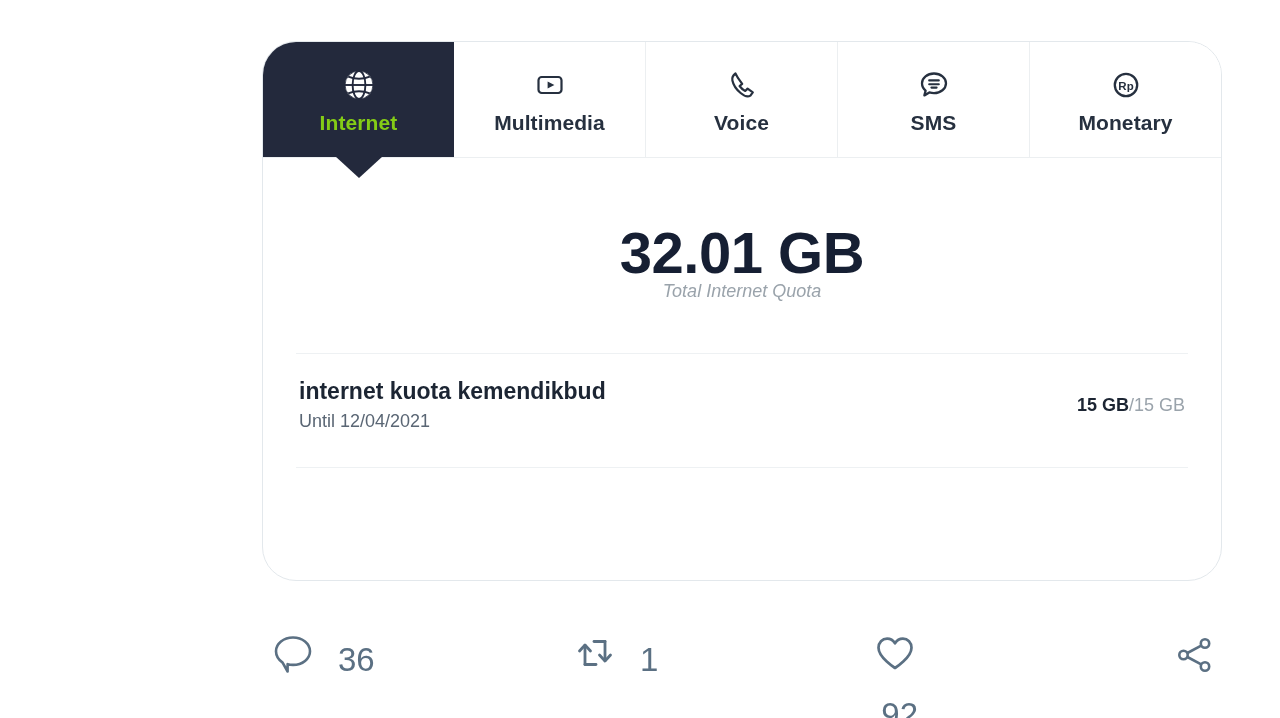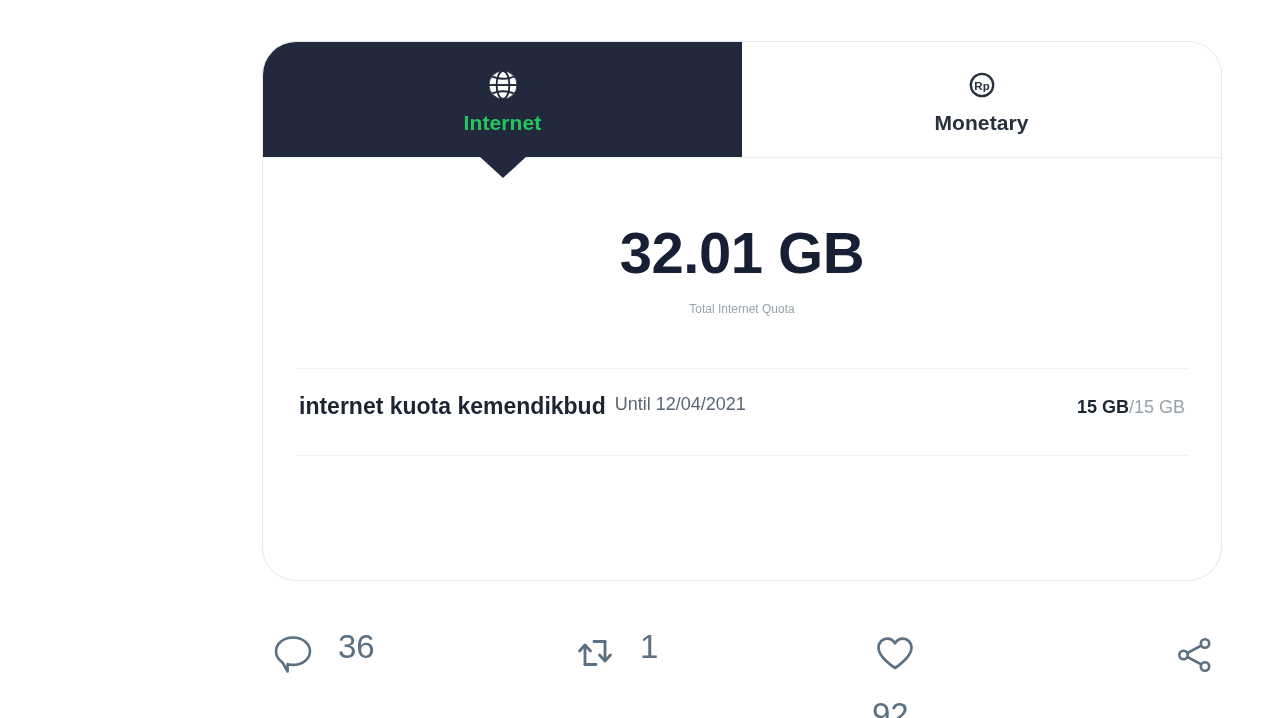--- a/index.html
+++ b/index.html
@@ -77,21 +77,21 @@
     justify-content: center;
   }
 
   
   .tab.active {
     background: #23293c;
     border-right: none;
     border-top-left-radius: 33px;
   }
   .tab.active .tab-label {
-    color: #22c55e;
+    color: #84cc16;
   }
   
   .tab-pointer {
     position: absolute;
     left: 50%;
     bottom: -21px;
     transform: translateX(-50%);
     width: 0;
     height: 0;
     border-left: 24px solid transparent;
@@ -105,24 +105,25 @@
     text-align: center;
   }
   .summary-value {
     font-size: 58px;
     font-weight: bold;
     color: #161f33;
     letter-spacing: -0.5px;
     line-height: 1;
   }
   .summary-caption {
-    margin-top: 21px;
-    font-size: 12px;
+    margin-top: 0;
+    font-size: 18px;
     color: #9aa3ab;
     line-height: 1;
+    font-style: italic;
   }
 
   
   .divider {
     height: 1px;
     background: #eef1f3;
     margin: 53px 33px 0 33px;
   }
   .divider.second {
     margin-top: 37px;
@@ -130,21 +131,21 @@
 
   
   .quota-row {
     display: flex;
     align-items: center;
     justify-content: space-between;
     padding: 26px 36px 0 36px;
   }
   .quota-row-left {
     display: flex;
-    flex-direction: row;
+    flex-direction: column;
     gap: 9px;
   }
   .quota-name {
     font-size: 23px;
     font-weight: bold;
     color: #1c2533;
     line-height: 1;
   }
   .quota-until {
     font-size: 18px;
@@ -170,21 +171,21 @@
     position: absolute;
     left: 262px;
     top: 612px;
     width: 960px;
     height: 86px;
     display: flex;
     align-items: center;
   }
   .action {
     display: flex;
-    align-items: flex-start;
+    align-items: flex-end;
     gap: 22px;
     color: #5b7083;
   }
   .action-count {
     font-size: 33px;
     color: #5b7083;
     line-height: 1;
   }
   #action-reply  { position: absolute; left: 8px;   top: 18px; }
   #action-repost { position: absolute; left: 310px; top: 18px; }
@@ -212,22 +213,52 @@
               <path d="M6.2 8.6 Q17 13 27.8 8.6"></path>
               <path d="M6.2 25.4 Q17 21 27.8 25.4"></path>
             </g>
             <circle cx="17" cy="17" r="14" fill="none" stroke="#23293c" stroke-width="0.8"></circle>
           </svg>
         </span>
         <span class="tab-label">Internet</span>
         <span class="tab-pointer"></span>
       </div>
 
-
-
+      <div class="tab">
+        <span class="tab-icon">
+          <svg width="34" height="34" viewBox="0 0 34 34">
+            <rect x="5.5" y="9" width="23" height="16" rx="3.2" fill="none" stroke="#26303f" stroke-width="2.2"></rect>
+            <path d="M14.6 13.6 L21.4 17 L14.6 20.4 Z" fill="#26303f"></path>
+          </svg>
+        </span>
+        <span class="tab-label">Multimedia</span>
+      </div>
+
+      <div class="tab">
+        <span class="tab-icon">
+          <svg width="34" height="34" viewBox="0 0 34 34">
+            <path d="M10.5 5.5 C8.2 7.2 6.8 9.6 7.4 12.4 C8.3 16.8 11.6 21.6 15.6 25 C19 27.9 22.8 29.3 25.4 27.6 L27.8 24.4 L22.6 20.6 L20.2 23 C18.4 22.2 16.2 20.2 14.6 18 L17.2 15.8 L13.1 10.2 Z" fill="none" stroke="#26303f" stroke-width="2.2" stroke-linejoin="round"></path>
+          </svg>
+        </span>
+        <span class="tab-label">Voice</span>
+      </div>
+
+      <div class="tab">
+        <span class="tab-icon">
+          <svg width="34" height="34" viewBox="0 0 34 34">
+            <path d="M17 5.5 C23.6 5.5 29 9.8 29 15.3 C29 20.8 23.6 25.1 17 25.1 C15.3 25.1 13.7 24.8 12.3 24.4 L7.4 27.4 L8.6 22.6 C6.4 20.8 5 18.2 5 15.3 C5 9.8 10.4 5.5 17 5.5 Z" fill="none" stroke="#26303f" stroke-width="2.3" stroke-linejoin="round"></path>
+            <g stroke="#26303f" stroke-width="2.1" stroke-linecap="round">
+              <line x1="12.2" y1="12.4" x2="21.8" y2="12.4"></line>
+              <line x1="12.2" y1="16.2" x2="21.8" y2="16.2"></line>
+              <line x1="14.4" y1="19.6" x2="19.6" y2="19.6"></line>
+            </g>
+          </svg>
+        </span>
+        <span class="tab-label">SMS</span>
+      </div>
 
       <div class="tab">
         <span class="tab-icon">
           <svg width="34" height="34" viewBox="0 0 34 34">
             <circle cx="17" cy="17" r="11.2" fill="none" stroke="#26303f" stroke-width="2.3"></circle>
             <text x="17" y="21.6" text-anchor="middle" font-family="Liberation Sans, sans-serif" font-size="11.5" font-weight="bold" fill="#26303f">Rp</text>
           </svg>
         </span>
         <span class="tab-label">Monetary</span>
       </div>

